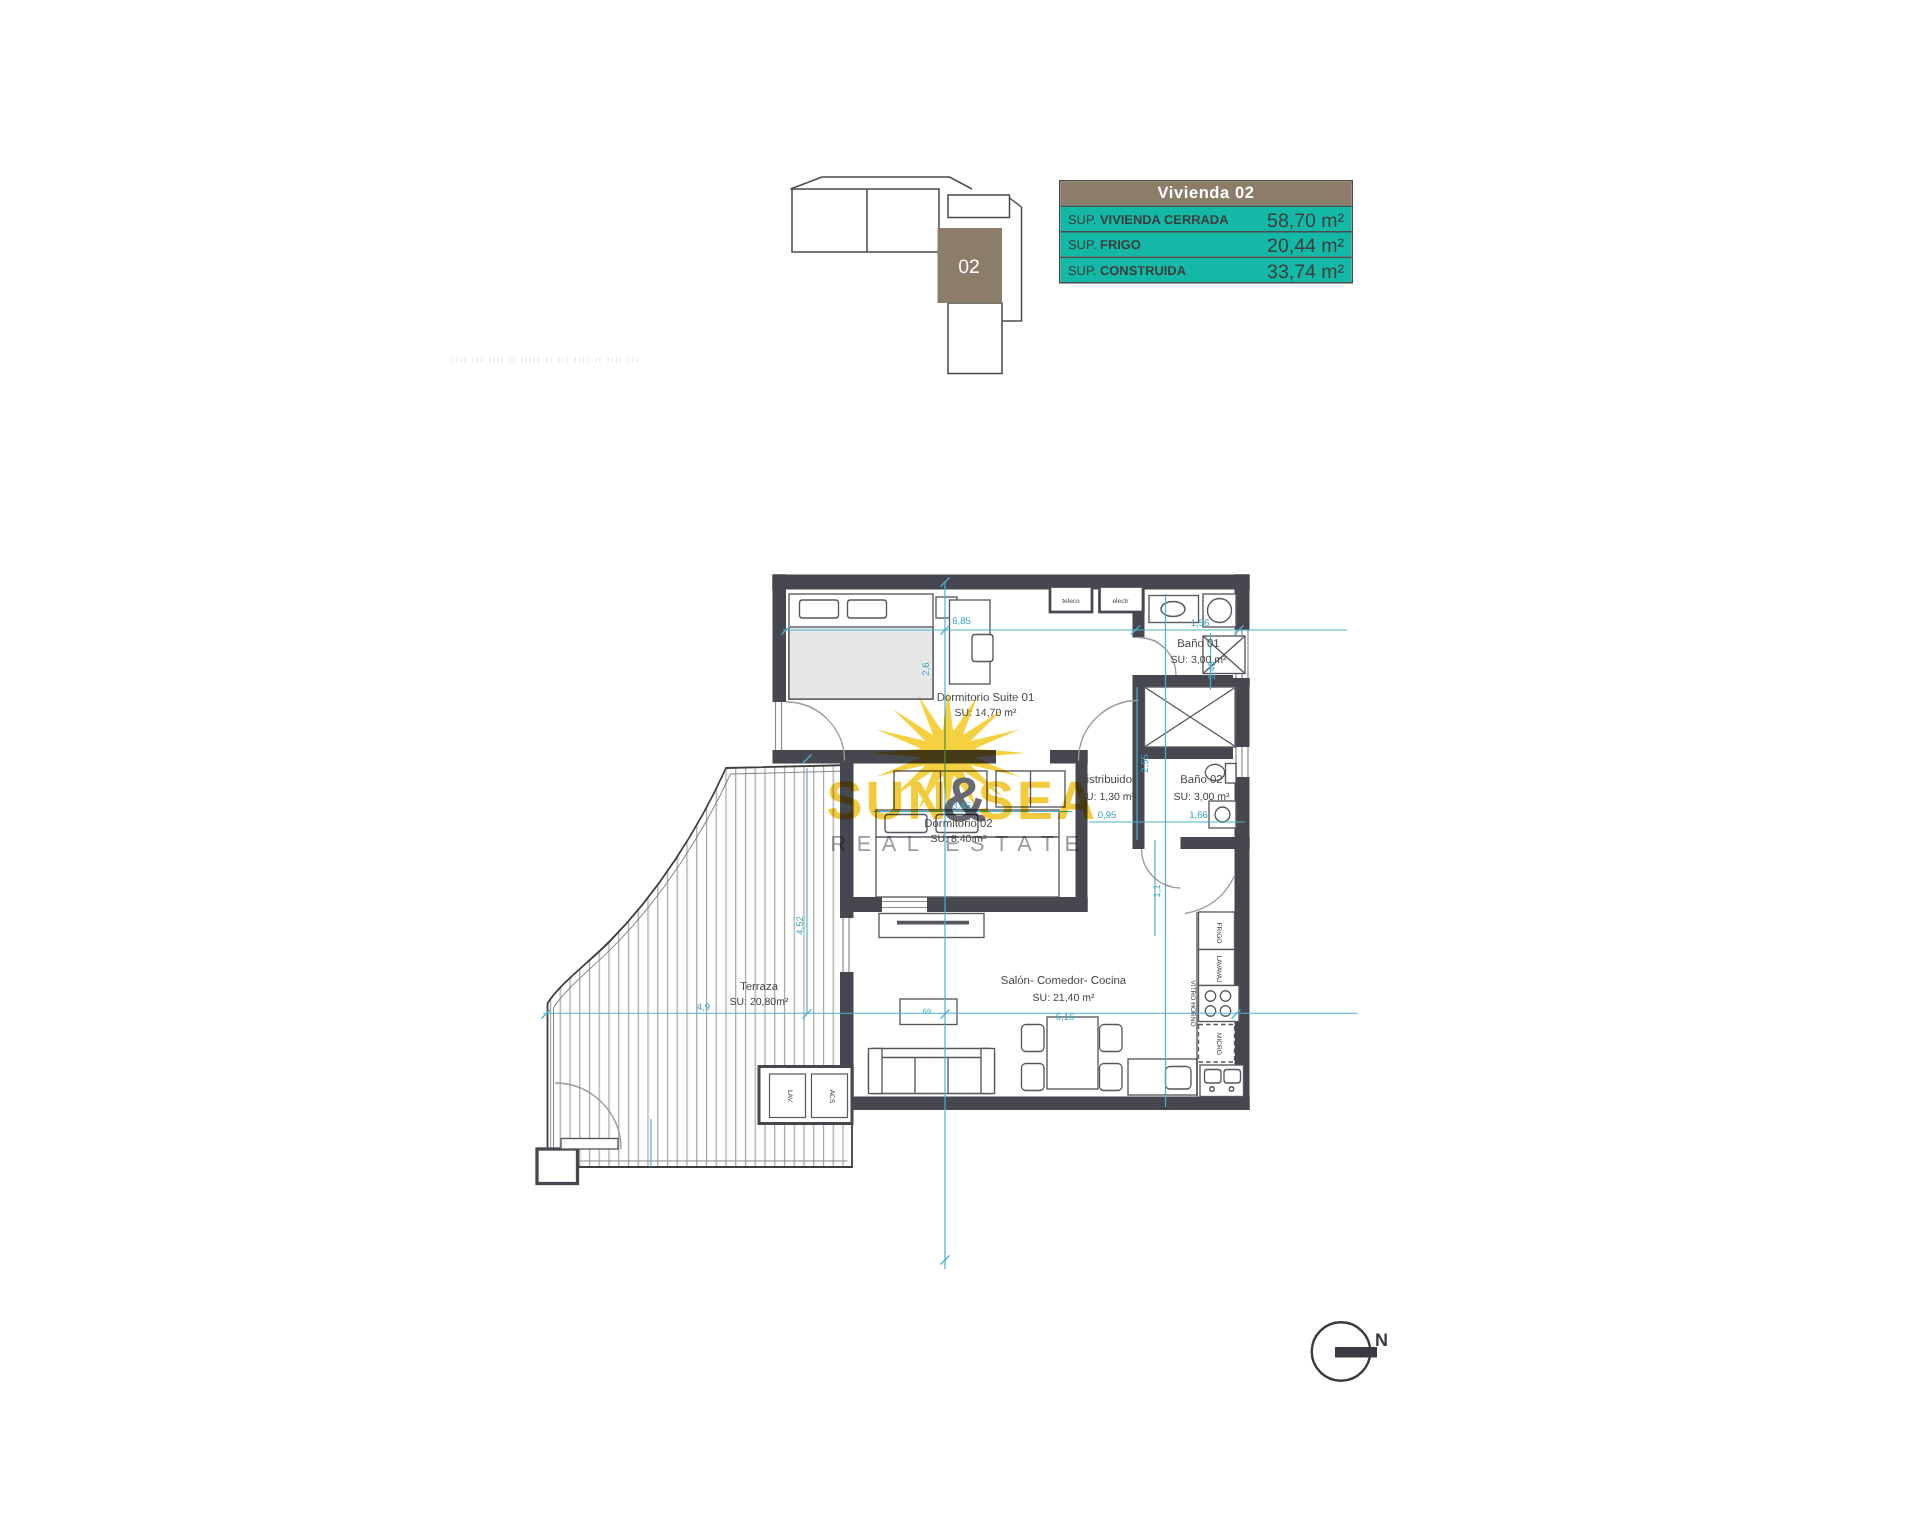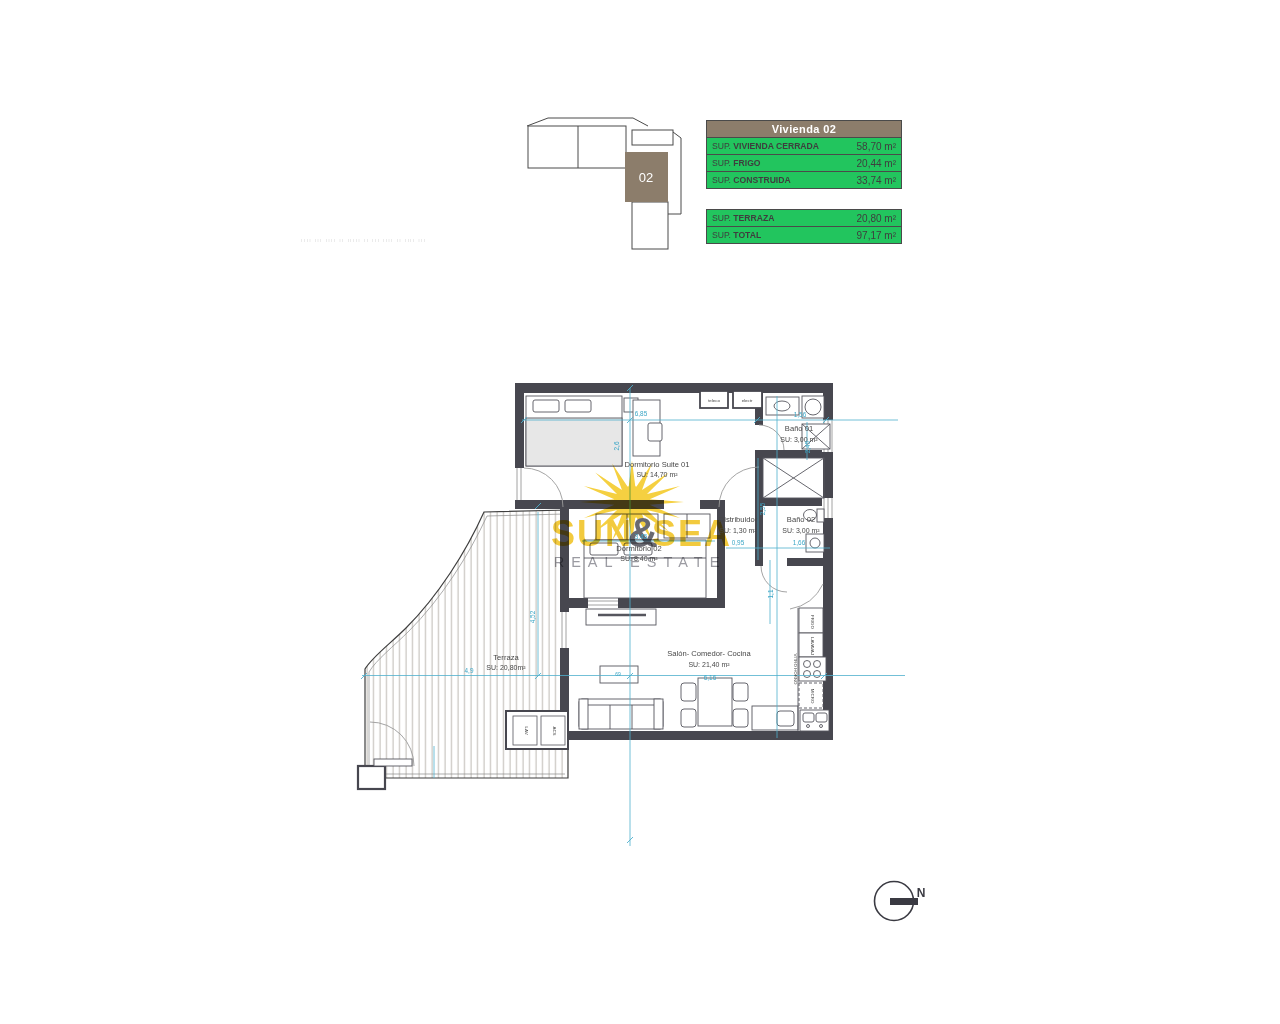--- a/index.html
+++ b/index.html
@@ -6,25 +6,25 @@
   #page{position:relative;width:1280px;height:1024px;background:#fff;overflow:hidden;
         font-family:"Liberation Sans",sans-serif;color:#3e3e3e;}
   .abs{position:absolute;}
 
   
   #area-table{left:706px;top:120px;width:196px;}
   .tbl{border:1px solid #4a4a4a;}
   .tbl-header{background:#8c7d6b;color:#fff;font-size:11px;font-weight:bold;
               text-align:center;line-height:16px;height:16px;letter-spacing:.4px;}
   .tbl-row{display:flex;justify-content:space-between;align-items:center;
-           height:16px;border-top:1px solid #4a4a4a;padding:0 5px;background:#22c55e;}
+           height:16px;border-top:1px solid #4a4a4a;padding:0 5px;background:#14b8a6;}
   .tbl-row:first-child{border-top:none;}
   .row-label{font-size:8.6px;color:#3e3e3e;white-space:nowrap;}
   .row-label b{font-weight:bold;}
-  .row-value{font-size:10px;color:#3e3e3e;white-space:nowrap;}
+  .row-value{font-size:13px;color:#3e3e3e;white-space:nowrap;}
   .tbl-gap{height:20px;}
 
   
   #faint-caption{left:301px;top:237px;width:170px;font-size:5.5px;color:#dadada;
                  letter-spacing:1.2px;filter:blur(.3px);white-space:nowrap;}
 
   svg text{font-family:"Liberation Sans",sans-serif;}
   .roomname{font-size:7.6px;fill:#474747;}
   .roomarea{font-size:7px;fill:#474747;}
   .dim{font-size:6.4px;fill:#3ba6c6;}
@@ -64,30 +64,20 @@
       <div class="tbl-row">
         <span class="row-label"><span>SUP. </span><b>FRIGO</b></span>
         <span class="row-value">20,44 m²</span>
       </div>
       <div class="tbl-row">
         <span class="row-label"><span>SUP. </span><b>CONSTRUIDA</b></span>
         <span class="row-value">33,74 m²</span>
       </div>
     </div>
     <div class="tbl-gap"></div>
-    <div class="tbl">
-      <div class="tbl-row">
-        <span class="row-label"><span>SUP. </span><b>TERRAZA</b></span>
-        <span class="row-value">20,80 m²</span>
-      </div>
-      <div class="tbl-row">
-        <span class="row-label"><span>SUP. </span><b>TOTAL</b></span>
-        <span class="row-value">97,17 m²</span>
-      </div>
-    </div>
   </div>
 
   <div class="abs" id="faint-caption">ıııı ııı ıııı ıı ııııı ıı ııı ıııı ıı ıııı ııı</div>
 
   <div class="abs" style="left:340px;top:370px;width:580px;height:490px;">
   <svg width="580" height="490" viewBox="340 370 580 490">
     <defs>
       <pattern id="deck" width="6.5" height="10" patternUnits="userSpaceOnUse">
         <path d="M3,0 V10" stroke="#a8a29a" stroke-width="0.8"></path>
       </pattern>

